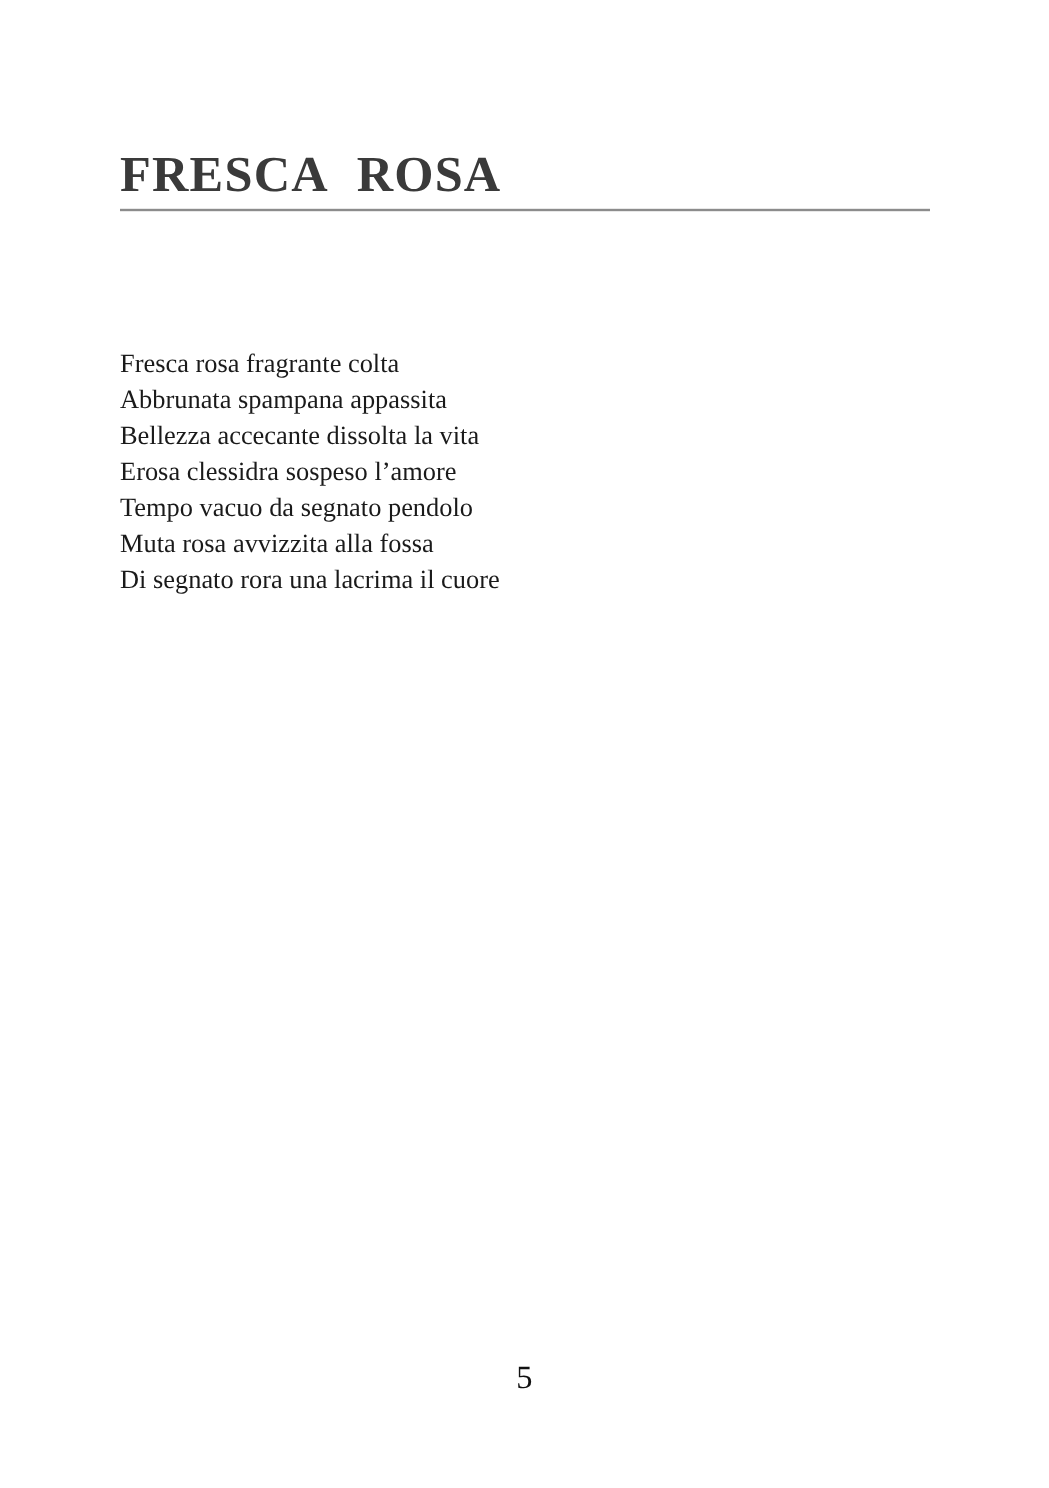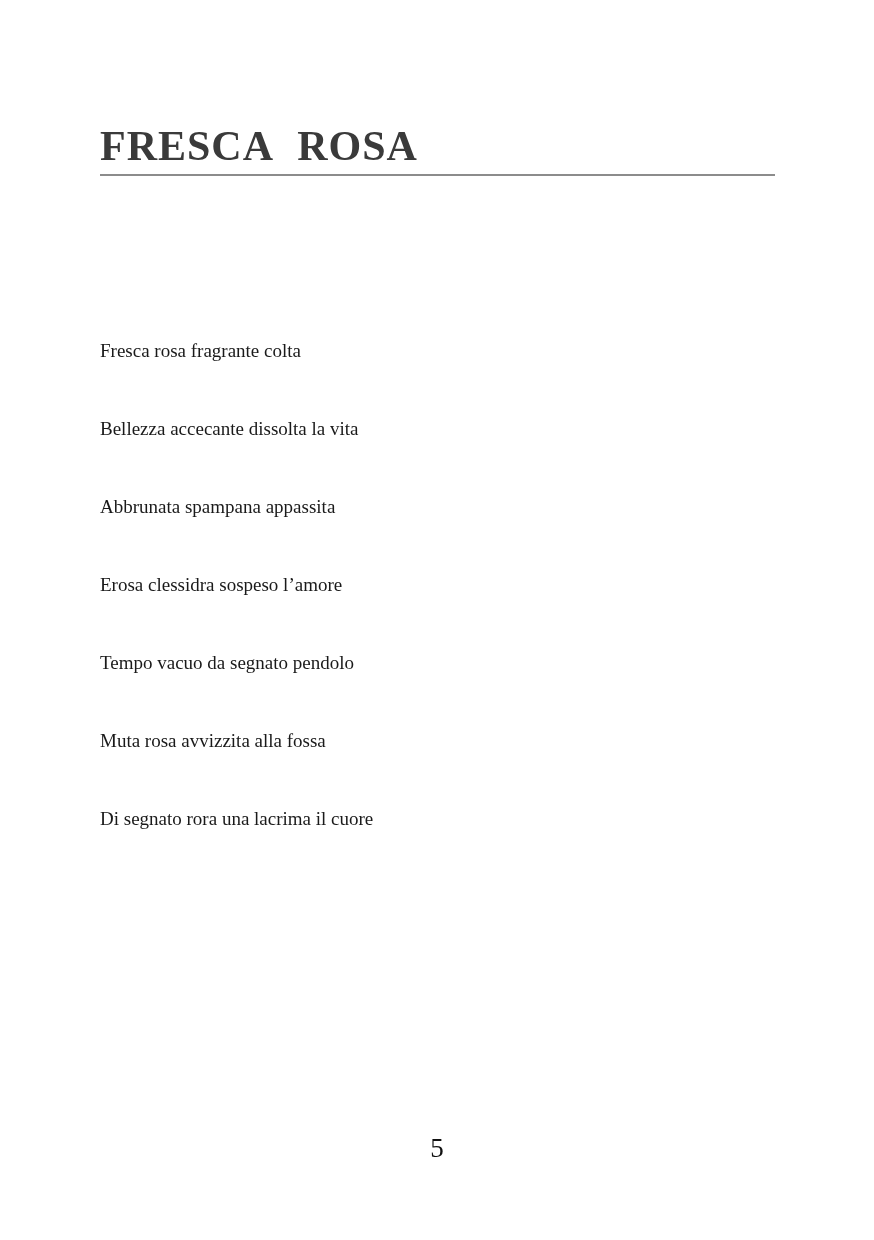--- a/index.html
+++ b/index.html
@@ -32,24 +32,23 @@
     font-weight: 700;
     white-space: nowrap;
   }
   .poem {
     position: absolute;
     left: 100px;
     top: 288px;
     color: #1a1a1a;
   }
   .poem-line {
-    font-size: 19px;
+    font-size: 22px;
     line-height: 30px;
     white-space: nowrap;
-    margin-top: 48px;
   }
   .page-footer {
     position: absolute;
     left: 0;
     top: 1134px;
     width: 874px;
     text-align: center;
   }
   .page-number {
     font-size: 27px;
@@ -61,22 +60,22 @@
 <body>
 
 <div class="page">
 
   <div class="title-block">
     <div class="title">FRESCA ROSA</div>
   </div>
 
   <div class="poem">
     <div class="poem-line">Fresca rosa fragrante colta</div>
+    <div class="poem-line">Abbrunata spampana appassita</div>
     <div class="poem-line">Bellezza accecante dissolta la vita</div>
-    <div class="poem-line">Abbrunata spampana appassita</div>
     <div class="poem-line">Erosa clessidra sospeso l’amore</div>
     <div class="poem-line">Tempo vacuo da segnato pendolo</div>
     <div class="poem-line">Muta rosa avvizzita alla fossa</div>
     <div class="poem-line">Di segnato rora una lacrima il cuore</div>
   </div>
 
   <div class="page-footer">
     <span class="page-number">5</span>
   </div>
 

